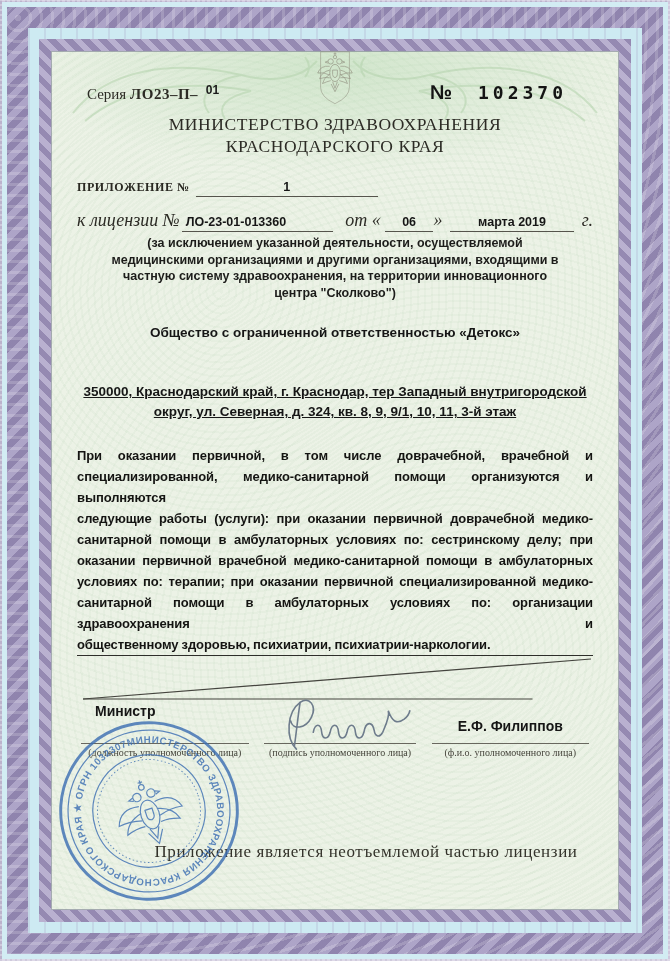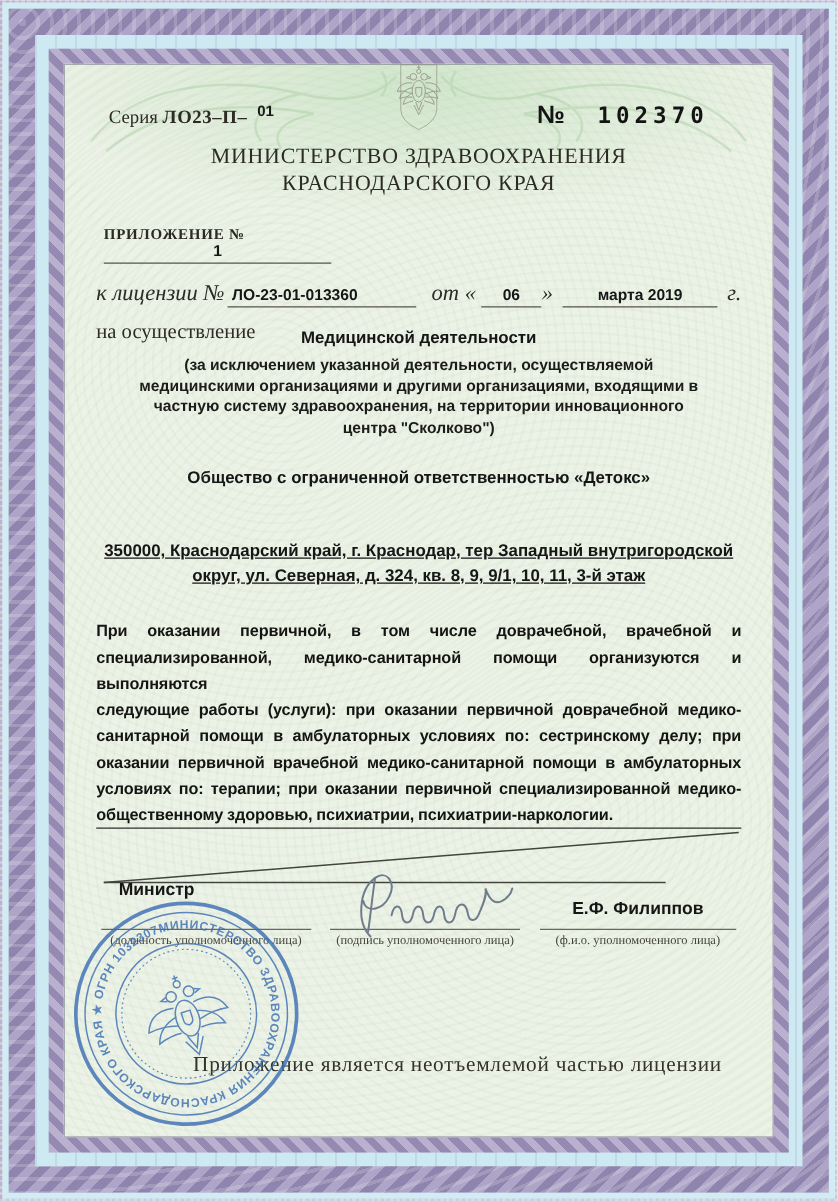--- a/index.html
+++ b/index.html
@@ -44,21 +44,21 @@
   .serial-code { font-family:"Liberation Sans", sans-serif; font-weight:bold; font-size:12px;
                  display:inline-block; transform:translateY(-5px); margin-left:4px; color:#1a1a1a; }
   .serial-right { display:flex; align-items:baseline; gap:26px; margin-right:16px; }
   .no-sign { font-family:"Liberation Sans", sans-serif; font-weight:bold; font-size:20px; color:#141414; }
   .no-value { font-family:"DejaVu Sans Mono", monospace; font-weight:600; font-size:18px;
               letter-spacing:4px; color:#141414; }
 
   .ministry { position:relative; z-index:2; text-align:center; margin-top:10px;
               font-size:17.5px; letter-spacing:.6px; color:#2c2b25; line-height:1.25; }
 
-  .annex-row { margin-top:22px; display:flex; align-items:baseline;flex-direction:column; }
+  .annex-row { margin-top:22px; display:flex; align-items:baseline; }
   .annex-label { font-weight:bold; font-size:12px; letter-spacing:.6px; color:#2a2922; }
   .blank { display:inline-block; border-bottom:1px solid #55544c; text-align:center;
            font-family:"Liberation Sans", sans-serif; font-weight:bold; font-size:12.5px;
            color:#161616; line-height:1.05; padding-bottom:2px; }
   .annex-blank { width:182px; margin-left:6px; }
 
   .license-row { margin-top:13px; display:flex; align-items:baseline; }
   .serif-lbl { font-size:18px; color:#2c2b25; white-space:nowrap;font-style:italic; }
   .lic-blank { width:162px; text-align:left; padding-left:4px; margin-left:2px; }
   .day-blank { width:52px; }
@@ -172,37 +172,34 @@
       <div class="license-row">
         <span class="serif-lbl">к лицензии №</span>
         <span class="blank lic-blank">ЛО-23-01-013360</span>
         <span class="serif-lbl lic-gap">от «</span>
         <span class="blank day-blank">06</span>
         <span class="serif-lbl">»</span>
         <span class="blank date-blank" style="margin-left:8px">марта 2019</span>
         <span class="serif-lbl" style="margin-left:8px">г.</span>
       </div>
 
-      <div class="activity-row">
-        <span class="activity-intro">на осуществление</span>
-        <div class="activity-title">Медицинской деятельности</div>
-      </div>
       <div class="activity-note">(за исключением указанной деятельности, осуществляемой медицинскими организациями и другими организациями, входящими в частную систему здравоохранения, на территории инновационного центра "Сколково")</div>
 
 
       <div class="org">Общество с ограниченной ответственностью «Детокс»</div>
       <div class="address">350000, Краснодарский край, г. Краснодар, тер Западный внутригородской округ, ул. Северная, д. 324, кв. 8, 9, 9/1, 10, 11, 3-й этаж</div>
 
       <div class="works">
         <div class="wline">При оказании первичной, в том числе доврачебной, врачебной и</div>
         <div class="wline">специализированной, медико-санитарной помощи организуются и выполняются</div>
         <div class="wline">следующие работы (услуги): при оказании первичной доврачебной медико-</div>
         <div class="wline">санитарной помощи в амбулаторных условиях по: сестринскому делу; при</div>
         <div class="wline">оказании первичной врачебной медико-санитарной помощи в амбулаторных</div>
         <div class="wline">условиях по: терапии; при оказании первичной специализированной медико-</div>
+        <div class="wline">санитарной помощи в амбулаторных условиях по: организации здравоохранения и</div>
         <div class="wline wline-last">общественному здоровью, психиатрии, психиатрии-наркологии.</div>
       </div>
 
       <svg class="voidlines" viewBox="0 0 512 46" preserveAspectRatio="none">
         <line x1="510" y1="2" x2="6" y2="42" stroke="#44443e" stroke-width="1.2"></line>
         <line x1="6" y1="42" x2="452" y2="42" stroke="#44443e" stroke-width="1.2"></line>
       </svg>
 
       <div class="sig-area">
         <div class="sig-col sig-col1">

